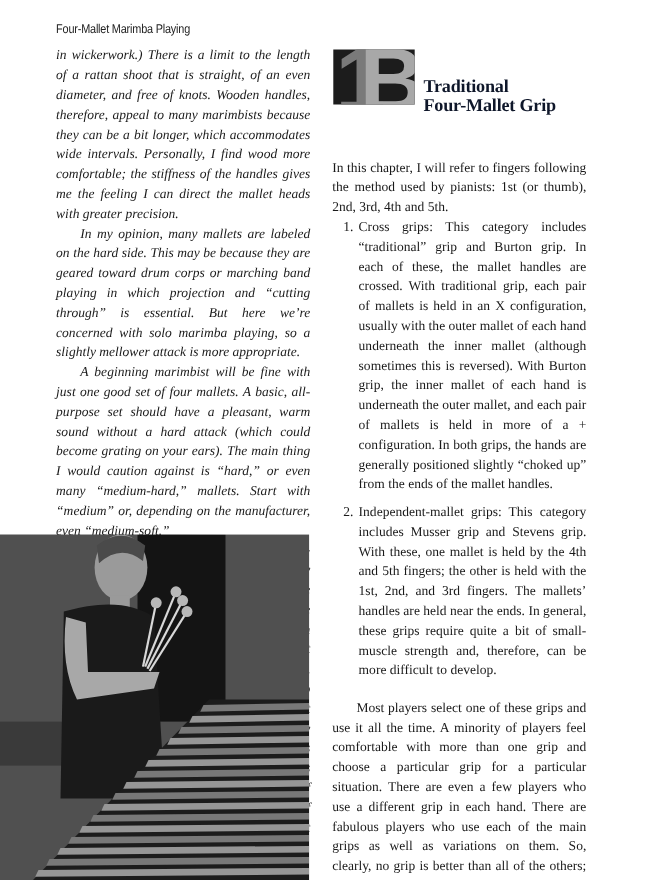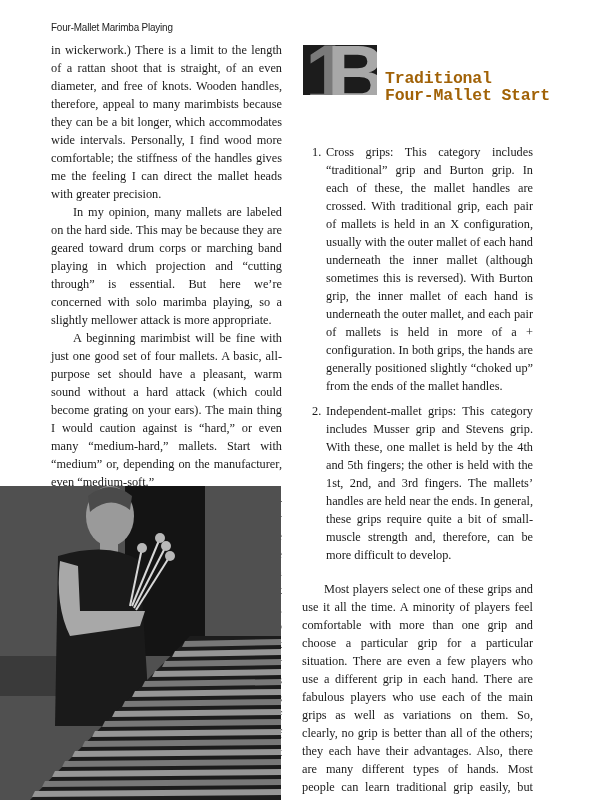--- a/index.html
+++ b/index.html
@@ -12,21 +12,21 @@
       position: absolute; left: 51px; top: 21px;
       font-family: "Liberation Sans", "DejaVu Sans", sans-serif;
       font-size: 11.5px; color: #222; letter-spacing: -0.2px;
       transform: scaleX(0.86); transform-origin: left center;
     }
     .col {
       position: absolute;
       font-size: 12.3px; line-height: 18px; text-align: justify;
       hyphens: none;
     }
-    .col-left { left: 51px; top: 41px; width: 231px; }
+    .col-left { left: 51px; top: 41px; width: 231px; font-style: italic; }
     .col-right { left: 302px; top: 143px; width: 231px; }
     .col p { margin: 0; }
     .indent { text-indent: 22px; }
     .list { margin: 0; padding: 0; list-style: none; }
     .list li { position: relative; padding-left: 24px; }
     .list li .num { position: absolute; left: 10px; top: 0; }
     .gap { margin-top: 7px !important; }
     .gap-big { margin-top: 16px !important; }
 
     .chapter-badge {
@@ -38,22 +38,22 @@
       font-family: "Liberation Sans", "DejaVu Sans", sans-serif;
       font-weight: bold; font-size: 82px; color: #7a7a7a; letter-spacing: -8px;
     }
     .chapter-badge .nB {
       position: absolute; left: 24px; top: -18px;
       font-family: "Liberation Sans", "DejaVu Sans", sans-serif;
       font-weight: bold; font-size: 82px; color: #a8a8a8;
     }
     .chapter-title {
       position: absolute; left: 385px; top: 70px;
-      font-family: Liberation Mono, monospace;
-      font-weight: bold; font-size: 16.5px; line-height: 17px; color: #a16207;
+      font-family: Liberation Serif, serif;
+      font-weight: bold; font-size: 16.5px; line-height: 17px; color: #0f172a;
       letter-spacing: -0.2px;
     }
 
     .photo {
       position: absolute; left: 0; top: 486px; width: 281px; height: 314px;
       overflow: hidden;
       background: linear-gradient(90deg, #3c3c3c 0%, #4a4a4a 40%, #1e1e1e 55%, #5a5a5a 75%, #606060 100%);
     }
     .photo svg { position: absolute; left: 0; top: 0; }
   </style>
@@ -68,24 +68,25 @@
   <p class="indent">A beginning marimbist will be fine with just one good set of four mallets. A basic, all-purpose set should have a pleasant, warm sound without a hard attack (which could become grating on your ears). The main thing I would caution against is “hard,” or even many “medium-hard,” mallets. Start with “medium” or, depending on the manufacturer, even “medium-soft.”</p>
   <p class="indent">I believe that mallets with a horizontal-oval-shape head (like Encore Mallets’ Nancy Zeltsman Series) have the potential to produce the fullest tone. Perhaps this is because marimba bars are made of vertical-grain wood. Therefore, a wide mallet head would set the most vertical grains vibrating. Also, mallets with slightly heavy heads tend to produce a fuller sound than lighter-weight ones. Of the mallets I helped develop made by Encore, I would recommend that beginners first purchase either: (1) two pairs of NZ3s (green); (2) one pair NZ3s and one pair of NZ4s (mocha); or (3) the NZ Graduated Set of 4. See Section III–E: Refining Mallet Selection.</p>
 </div>
 
 <div class="chapter-badge">
   <span class="n1">1</span>
   <span class="nB">B</span>
 </div>
 <div class="chapter-title">
   <div>Traditional</div>
-  <div>Four-Mallet Start</div>
+  <div>Four-Mallet Grip</div>
 </div>
 
 <div class="col col-right">
+  <p>In this chapter, I will refer to fingers following the method used by pianists: 1st (or thumb), 2nd, 3rd, 4th and 5th.</p>
   <ul class="list">
     <li>
       <span class="num">1.</span>
       <span>Cross grips: This category includes “traditional” grip and Burton grip. In each of these, the mallet handles are crossed. With traditional grip, each pair of mallets is held in an X configuration, usually with the outer mallet of each hand underneath the inner mallet (although sometimes this is reversed). With Burton grip, the inner mallet of each hand is underneath the outer mallet, and each pair of mallets is held in more of a + configuration. In both grips, the hands are generally positioned slightly “choked up” from the ends of the mallet handles.</span>
     </li>
     <li class="gap">
       <span class="num">2.</span>
       <span>Independent-mallet grips: This category includes Musser grip and Stevens grip. With these, one mallet is held by the 4th and 5th fingers; the other is held with the 1st, 2nd, and 3rd fingers. The mallets’ handles are held near the ends. In general, these grips require quite a bit of small-muscle strength and, therefore, can be more difficult to develop.</span>
     </li>
   </ul>

